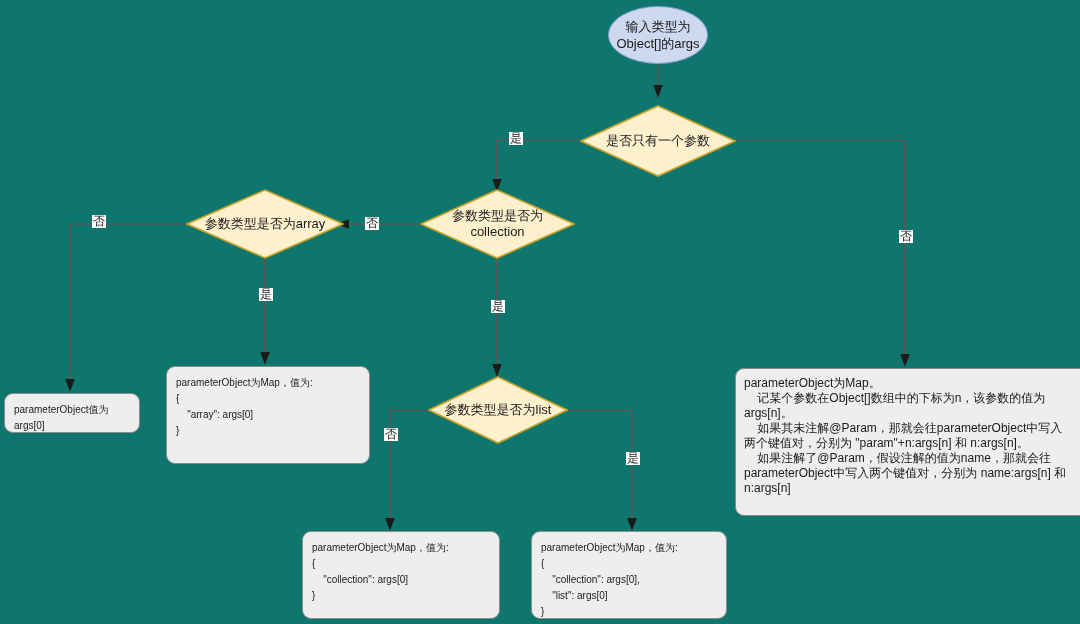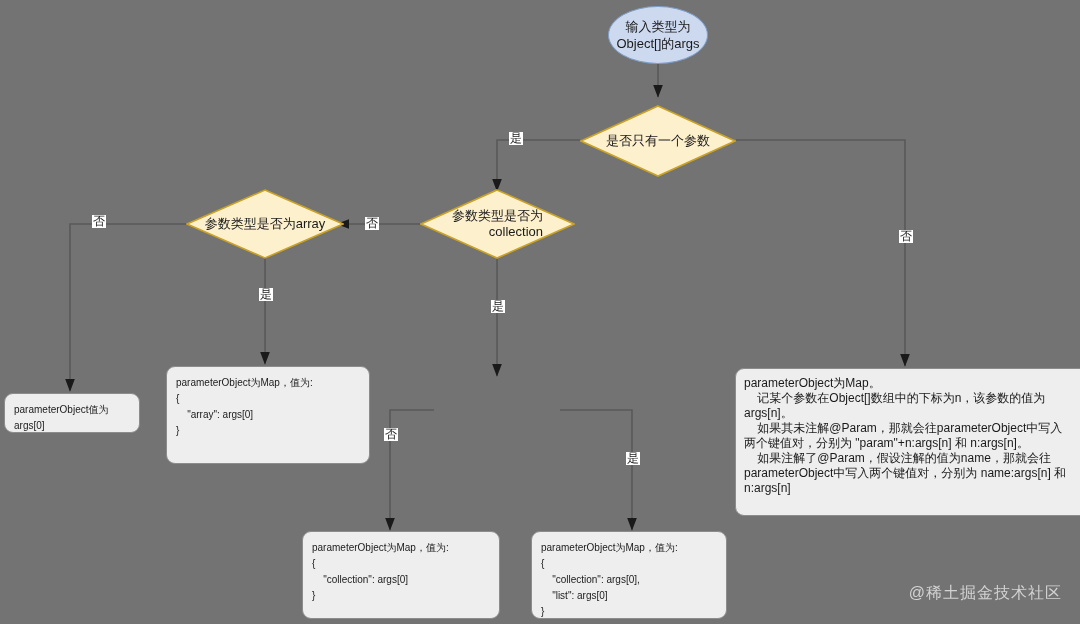--- a/index.html
+++ b/index.html
@@ -1,35 +1,35 @@
 <!DOCTYPE html>
 <html><head>
 <meta charset="utf-8">
 <style>
   html,body{margin:0;padding:0;background:#ffffff;}
   body{font-family:"Liberation Sans","DejaVu Sans",sans-serif;}
-  #canvas{position:relative;width:1080px;height:624px;overflow:hidden;background:#737373;}
+  #canvas{position:relative;width:1080px;height:624px;overflow:hidden;background:#0f766e;}
   svg.edges{position:absolute;left:0;top:0;width:1080px;height:624px;}
 
   
   .node{position:absolute;box-sizing:border-box;}
 
   .ellipse{
     background:#ccd9ef;
     border:1.5px solid #7f9dc7;
     border-radius:50%;
     display:flex;align-items:center;justify-content:center;
     text-align:center;
     color:#1a1a1a;
     font-size:13px;line-height:17px;
   }
 
   .diamond{display:flex;align-items:center;justify-content:center;}
   .diamond .dshape{position:absolute;left:0;top:0;width:100%;height:100%;}
-  .diamond .dlabel{position:relative;z-index:2;text-align:right;color:#1a1a1a;
+  .diamond .dlabel{position:relative;z-index:2;text-align:center;color:#1a1a1a;
     font-size:13px;line-height:16px;}
 
   .box{
     background:#eeeeee;
     border:1.3px solid #8c8c8c;
     border-radius:9px;
     color:#1a1a1a;
     font-size:10px;
     line-height:16px;
     padding:8px 9px 8px 9px;
@@ -104,20 +104,26 @@
   </div>
 
   <div class="node diamond" style="left:420px;top:189px;width:155px;height:70px;">
     <svg class="dshape" viewBox="0 0 155 70" preserveAspectRatio="none">
       <polygon points="77,1 154,35 77,69 1,35" fill="#fdf0cd" stroke="#c9a227" stroke-width="1.6"></polygon>
     </svg>
     <div class="dlabel" style="white-space:pre-line;">参数类型是否为
 collection</div>
   </div>
 
+  <div class="node diamond" style="left:428px;top:376px;width:140px;height:68px;">
+    <svg class="dshape" viewBox="0 0 140 68" preserveAspectRatio="none">
+      <polygon points="70,1 139,34 70,67 1,34" fill="#fdf0cd" stroke="#c9a227" stroke-width="1.6"></polygon>
+    </svg>
+    <div class="dlabel">参数类型是否为list</div>
+  </div>
 
   <div class="node box" style="left:4px;top:393px;width:136px;height:40px;">parameterObject值为
 args[0]</div>
 
   <div class="node box" style="left:166px;top:366px;width:204px;height:98px;">parameterObject为Map，值为:
 {
     "array": args[0]
 }</div>
 
   <div class="node box" style="left:302px;top:531px;width:198px;height:88px;">parameterObject为Map，值为:
@@ -149,15 +155,14 @@
   <div class="edge-label" style="left:491px;top:300px;">是</div>
 
   <div class="edge-label" style="left:92px;top:215px;">否</div>
 
   <div class="edge-label" style="left:259px;top:288px;">是</div>
 
   <div class="edge-label" style="left:384px;top:428px;">否</div>
 
   <div class="edge-label" style="left:626px;top:452px;">是</div>
 
-  <div class="watermark">@稀土掘金技术社区</div>
 
 </div>
 
 </body></html>

